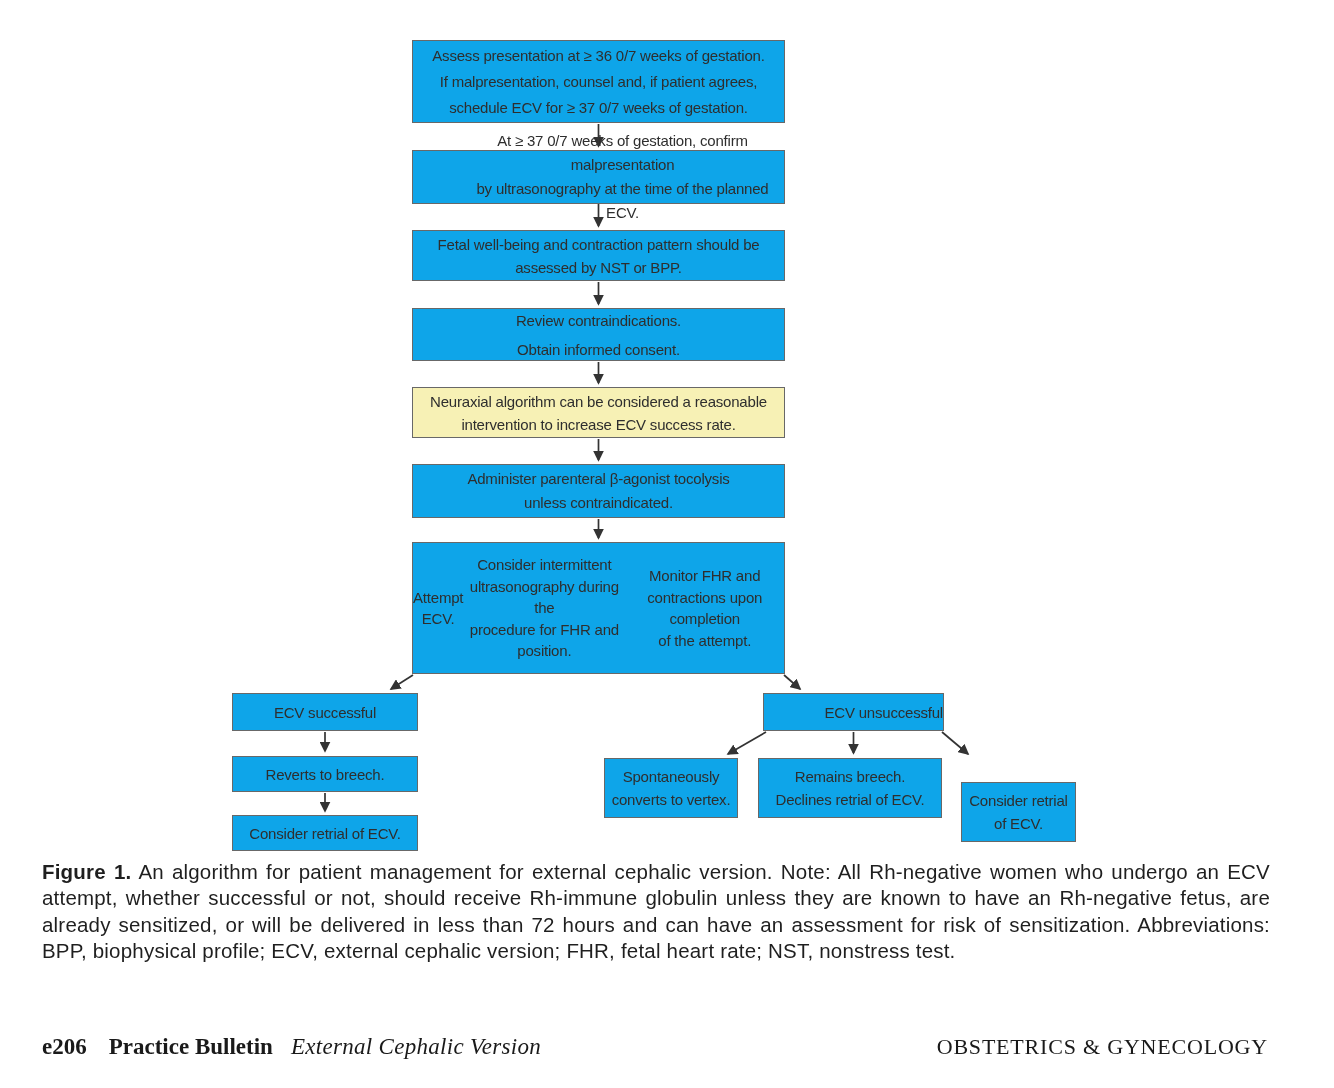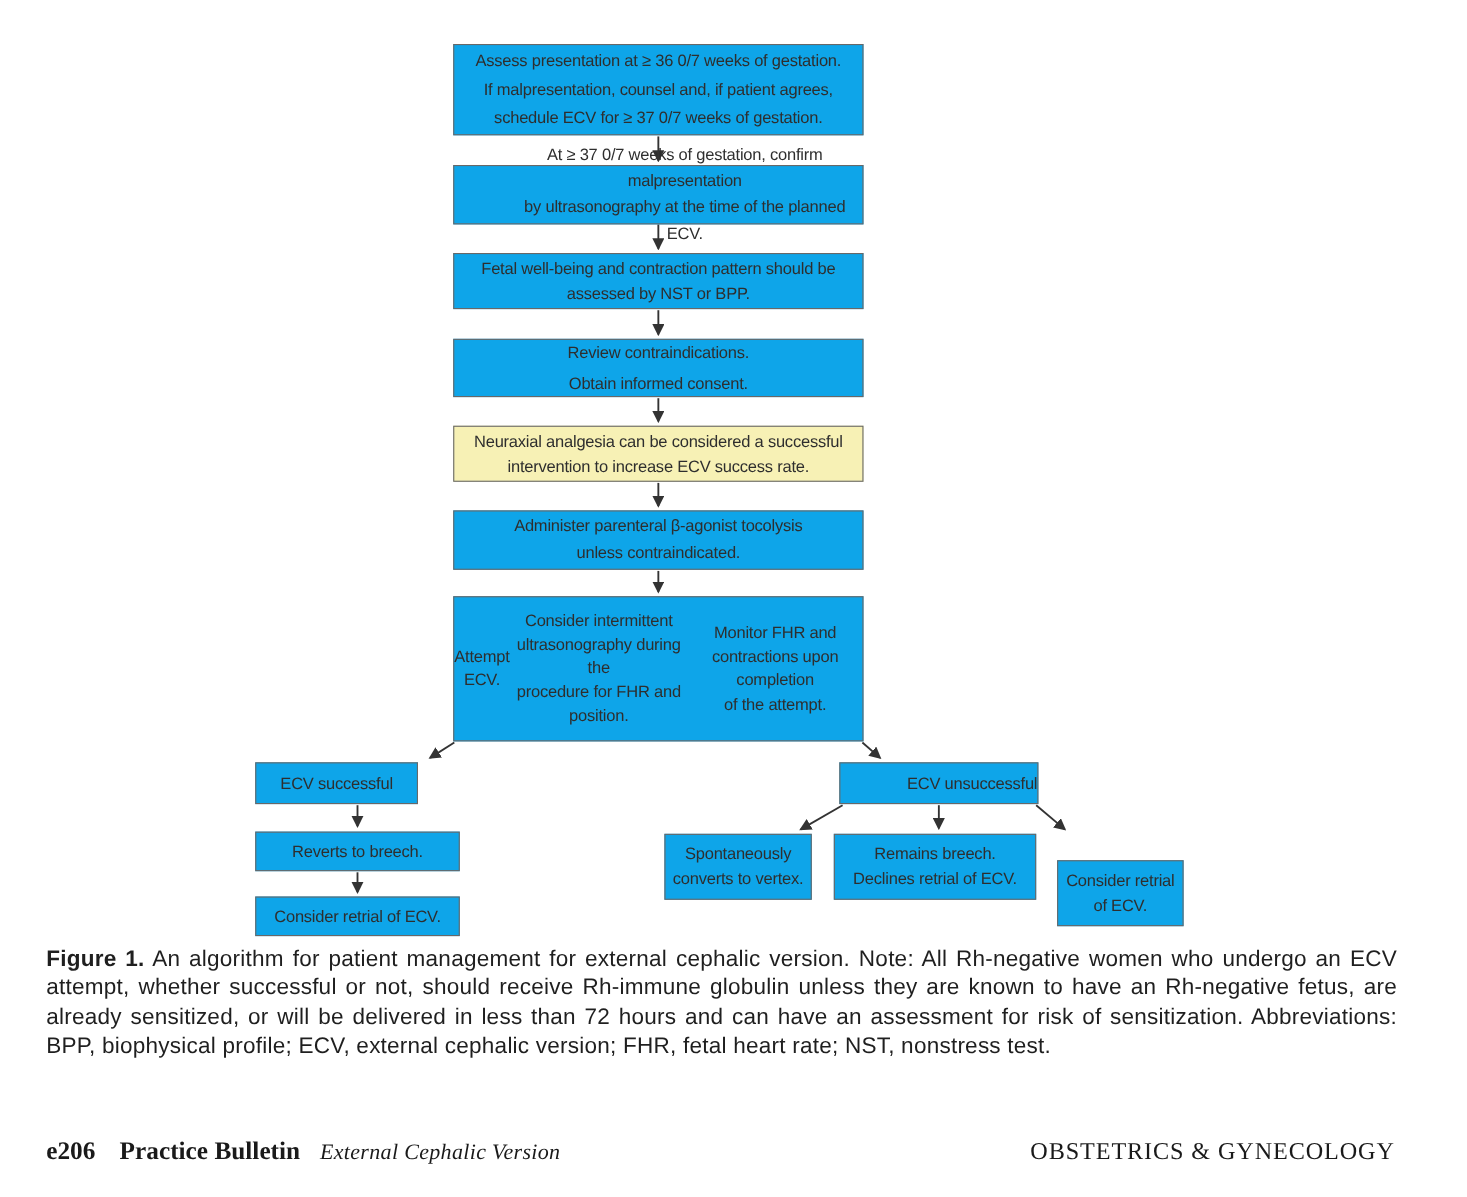--- a/index.html
+++ b/index.html
@@ -28,21 +28,21 @@
   
   .b1{left:412px;top:40px;width:373px;height:83px;line-height:26px;}
   .b2{left:412px;top:150px;width:373px;height:54px;line-height:24px;padding-left:48px;}
   .b3{left:412px;top:230px;width:373px;height:51px;line-height:23px;}
   .b4{left:412px;top:308px;width:373px;height:53px;line-height:29px;}
   .b5{left:412px;top:387px;width:373px;height:51px;line-height:23px;background:#f7f1b5;}
   .b6{left:412px;top:464px;width:373px;height:54px;line-height:24px;}
   .b7{left:412px;top:542px;width:373px;height:132px;}
   .b7 .para{white-space:pre-line;margin:2.5px 0;line-height:21.5px;}
   
-  .b8{left:232px;top:693px;width:148px;height:38px;}
+  .b8{left:232px;top:693px;width:186px;height:38px;}
   .b9{left:232px;top:756px;width:186px;height:36px;}
   .b10{left:232px;top:815px;width:186px;height:36px;}
   
   .b11{left:763px;top:693px;width:181px;height:38px;text-align:right;}
   .b12{left:604px;top:758px;width:134px;height:60px;line-height:23px;}
   .b13{left:758px;top:758px;width:184px;height:60px;line-height:23px;}
   .b14{left:961px;top:782px;width:115px;height:60px;line-height:23px;}
   
   .caption{
     position:absolute;left:42px;top:859px;width:1228px;
@@ -52,21 +52,21 @@
   .caption .cap-label{font-weight:bold;margin-right:7px;}
   
   .footer{
     position:absolute;left:42px;top:1034px;width:1226px;
     display:flex;justify-content:space-between;align-items:baseline;
     font-family:"Liberation Serif","DejaVu Serif",serif;color:#1a1a1a;
   }
   .footer-left{display:flex;align-items:baseline;}
   .page-num{font-weight:bold;font-size:23px;margin-right:22px;}
   .section-name{font-weight:bold;font-size:23px;margin-right:18px;}
-  .article-title{font-style:italic;font-size:20px;letter-spacing:0.3px;text-align:right;}
+  .article-title{font-style:italic;font-size:23px;letter-spacing:0.3px;text-align:right;}
   .journal-name{font-weight:normal;font-size:22px;letter-spacing:0.8px;}
 </style>
 </head>
 <body>
 
 <div class="page">
 
   <svg class="arrows" viewBox="0 0 1334 1088">
     <defs>
       <marker id="ah" viewBox="0 0 10 10" refX="8.5" refY="5" markerWidth="11" markerHeight="11" markerUnits="userSpaceOnUse" orient="auto-start-reverse">
@@ -105,21 +105,21 @@
     <span class="txt">Fetal well-being and contraction pattern should be
 assessed by NST or BPP.</span>
   </div>
 
   <div class="fc-box b4">
     <span class="txt">Review contraindications.
 Obtain informed consent.</span>
   </div>
 
   <div class="fc-box b5">
-    <span class="txt">Neuraxial analgesia can be considered a successful
+    <span class="txt">Neuraxial algorithm can be considered a reasonable
 intervention to increase ECV success rate.</span>
   </div>
 
   <div class="fc-box b6">
     <span class="txt">Administer parenteral β-agonist tocolysis
 unless contraindicated.</span>
   </div>
 
   <div class="fc-box b7">
     <div class="para">Attempt ECV.</div>

